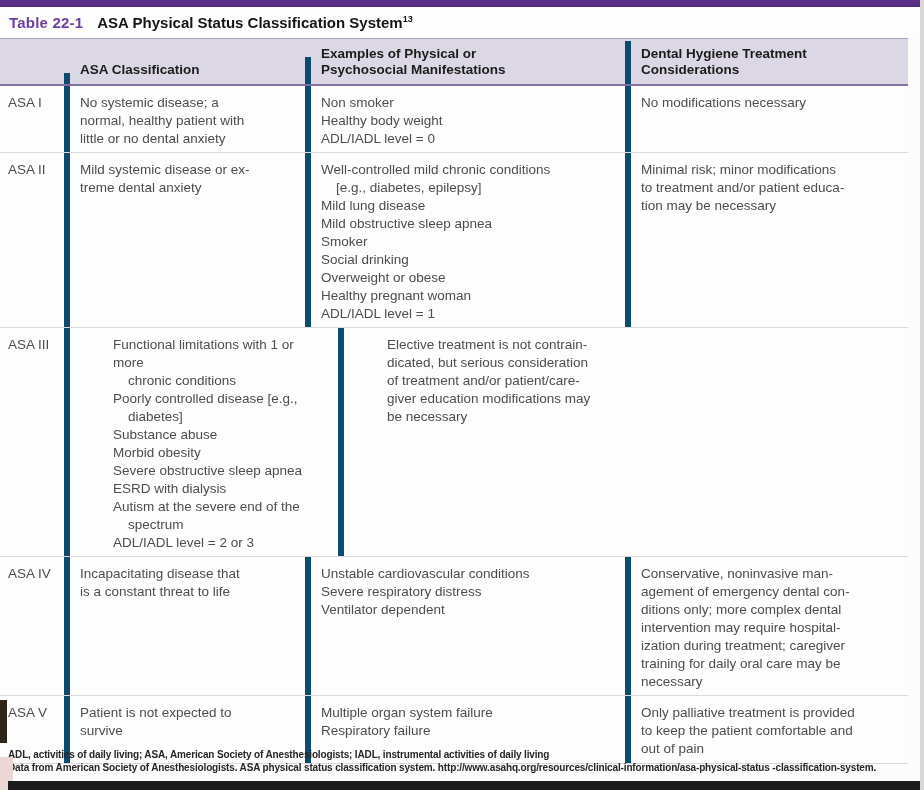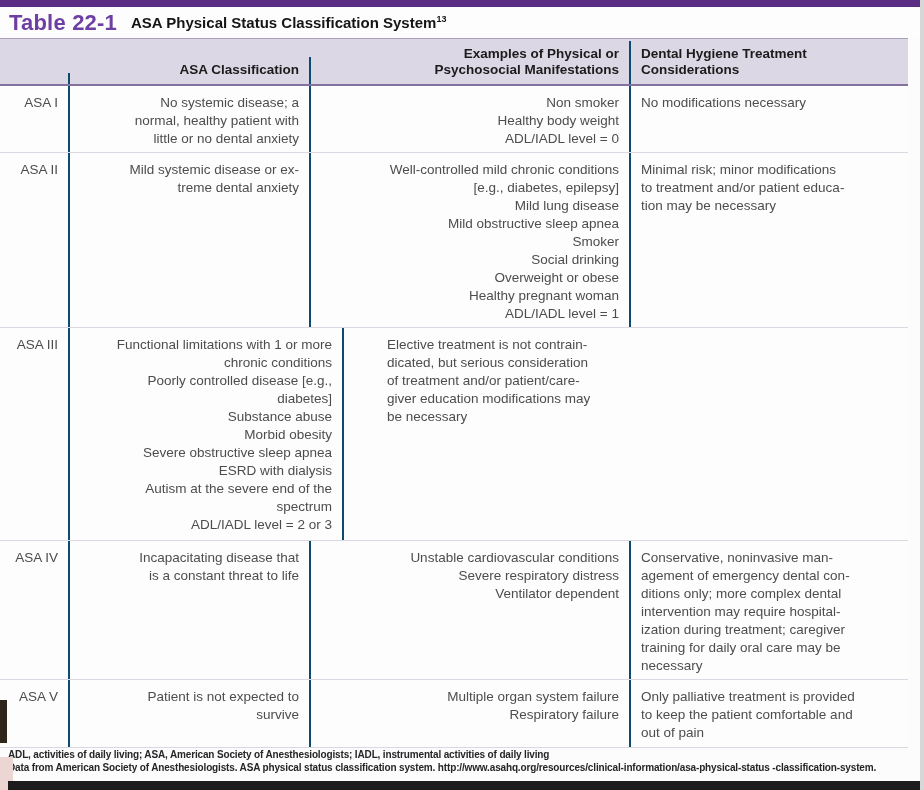--- a/index.html
+++ b/index.html
@@ -6,31 +6,31 @@
   body{width:924px;height:790px;overflow:hidden;background:#ffffff;
        font-family:"Liberation Sans",sans-serif;}
   .frame{position:relative;width:924px;height:790px;background:#fcfcfc;overflow:hidden;}
 
   
   .topbar{position:absolute;top:0;left:0;width:924px;height:7px;background:#5b2c83;}
 
   
   .titlebar{position:absolute;top:7px;left:0;width:924px;height:31px;background:#fdfdfd;
             display:flex;align-items:center;padding-left:9px;box-sizing:border-box;}
-  .tlabel{color:#6e3fa3;font-size:22px;font-weight:bold;letter-spacing:.2px;}
+  .tlabel{color:#6e3fa3;font-size:15px;font-weight:bold;letter-spacing:.2px;}
   .ttext{color:#151515;font-size:15px;font-weight:bold;margin-left:14px;}
   .ttext sup{font-size:9px;font-weight:bold;vertical-align:super;text-align:right;}
 
   
   .table{position:absolute;top:38px;left:0;width:908px;border-top:1px solid #aaa0bd;box-sizing:border-box;}
   .thead,.row{display:grid;grid-template-columns:70px 241px 320px 1fr;}
   .thead{background:#dcd7e4;height:47px;box-sizing:border-box;
          border-bottom:2px solid #83719f;align-items:end;}
   .cell{box-sizing:border-box;white-space:pre-wrap;}
-  .c1,.c2,.c3{border-right:2px solid #0c4a6e;text-align:right;}
+  .c1,.c2,.c3{border-right:6px solid #0c4a6e;}
   .hcell{font-size:13.5px;font-weight:bold;color:#1b1b1b;line-height:16px;
          padding:5px 10px 6px;}
   .row{border-bottom:1px solid #dcd8e2;background:#fdfdfd;}
   .body,.rowlabel{font-size:13.5px;line-height:18px;color:#4d4d4d;padding:8px 10px 4px;}
   .rowlabel{padding-left:8px;}
   .tbody .row:nth-child(1){min-height:65px;}
   .tbody .row:nth-child(2){min-height:173px;}
   .tbody .row:nth-child(3){min-height:212px;gap:33px;}
   .tbody .row:nth-child(4){min-height:138px;}
   .tbody .row:nth-child(5){min-height:67px;}

